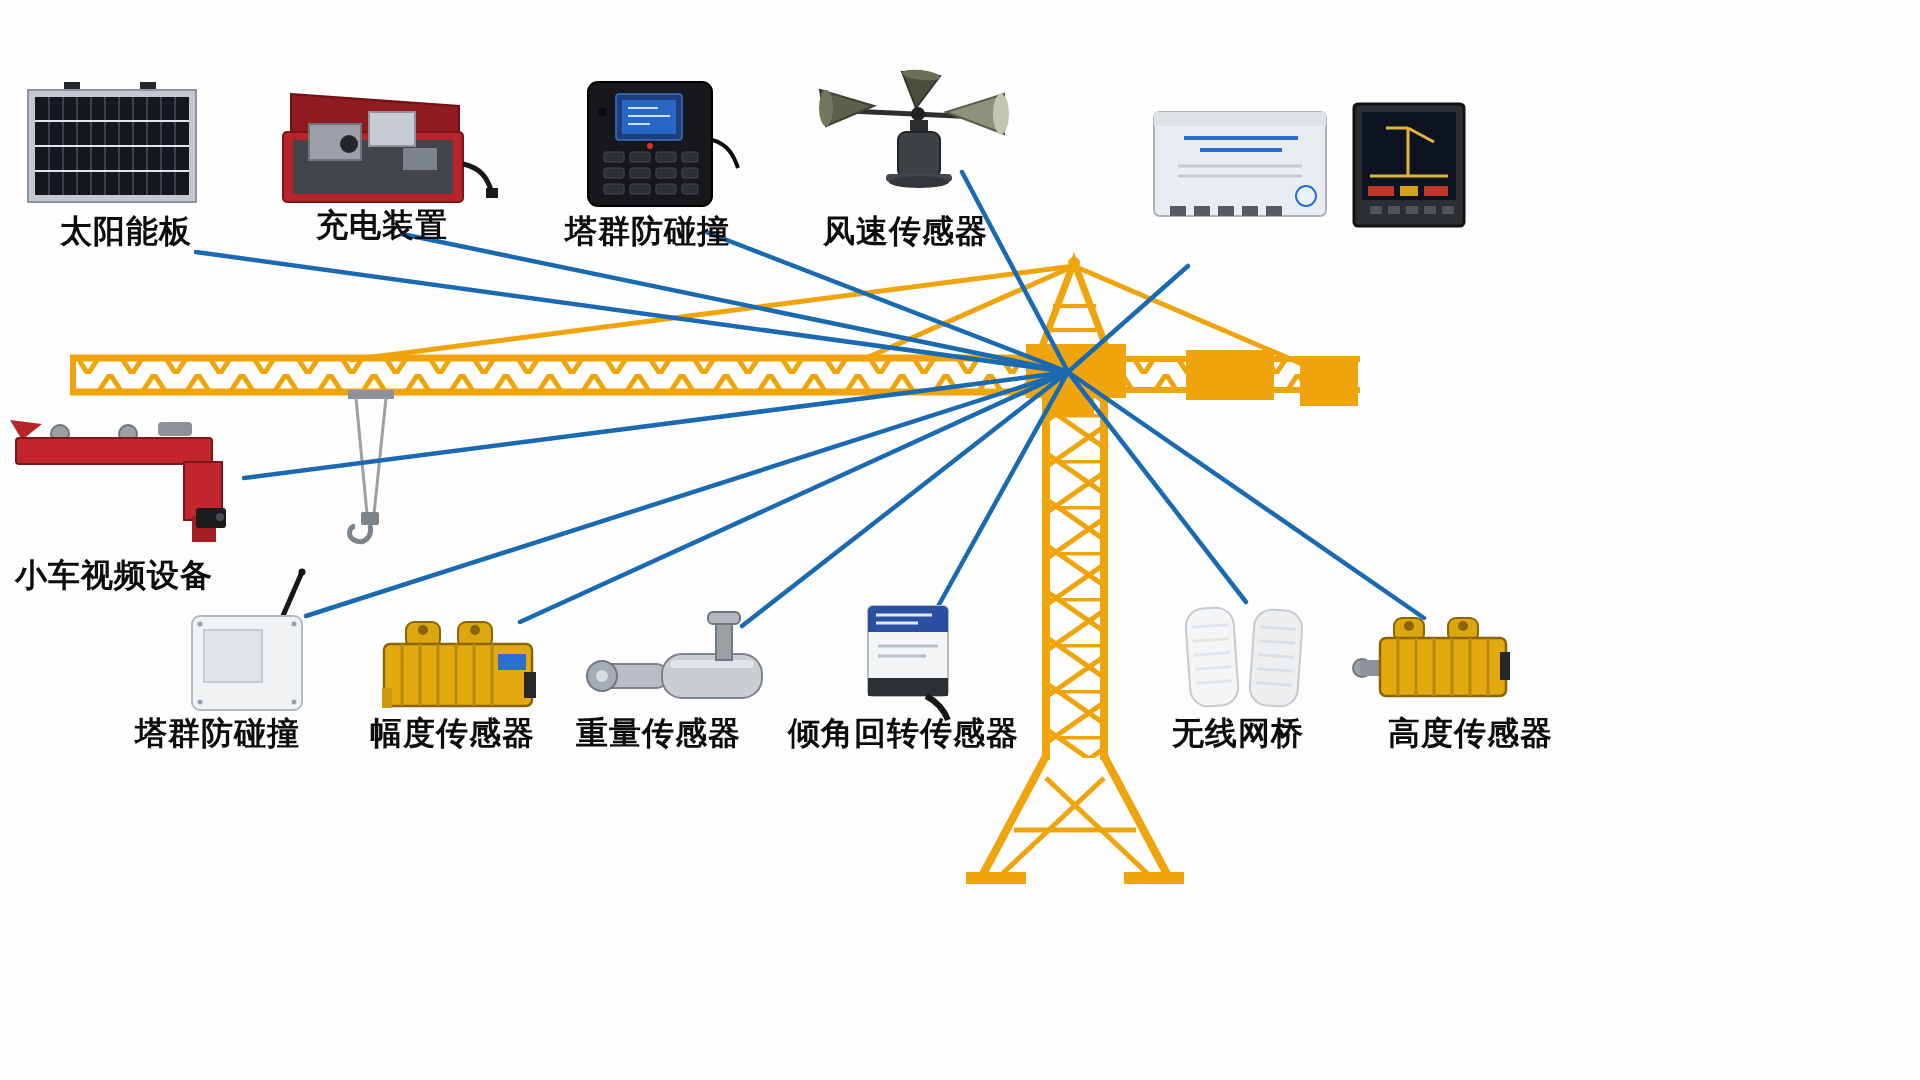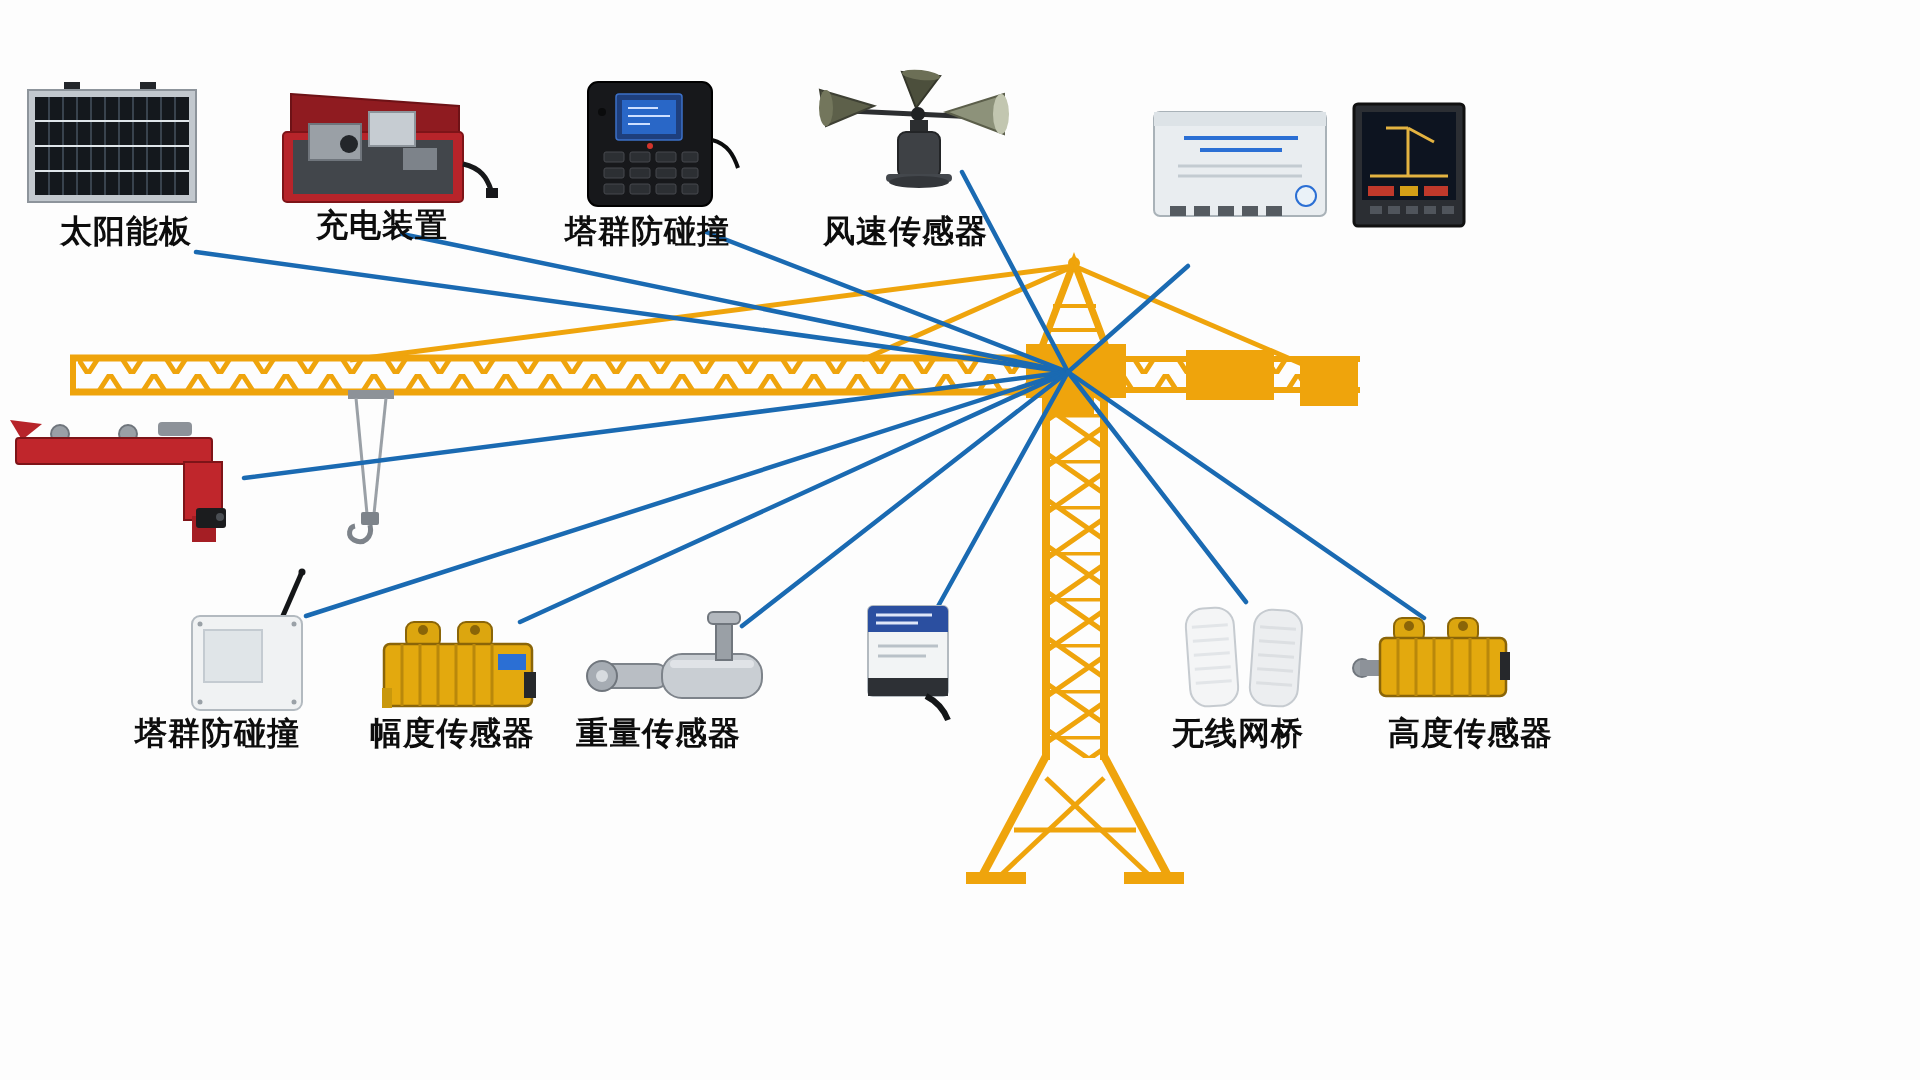--- a/index.html
+++ b/index.html
@@ -254,19 +254,21 @@
       <rect x="28" y="32" width="126" height="58" rx="6" fill="#e3a90e" stroke="#8a6508" stroke-width="2.5"></rect>
       <path d="M46 32 V90 M64 32 V90 M82 32 V90 M100 32 V90 M118 32 V90 M136 32 V90" stroke="#b9880b" stroke-width="3"></path>
       <rect x="148" y="46" width="10" height="28" fill="#26282b"></rect>
     </g>
   </svg>
 
   <div class="node-label" style="left:60px;top:210px;">太阳能板</div>
   <div class="node-label" style="left:308px;top:204px;margin-left:8px;">充电装置</div>
   <div class="node-label" style="left:565px;top:210px;">塔群防碰撞</div>
   <div class="node-label" style="left:823px;top:210px;">风速传感器</div>
+  <div class="node-label" style="left:15px;top:554px;">小车视频设备</div>
   <div class="node-label" style="left:135px;top:712px;">塔群防碰撞</div>
   <div class="node-label" style="left:358px;top:712px;margin-left:12px;">幅度传感器</div>
   <div class="node-label" style="left:576px;top:712px;">重量传感器</div>
+  <div class="node-label" style="left:788px;top:712px;">倾角回转传感器</div>
   <div class="node-label" style="left:1172px;top:712px;">无线网桥</div>
   <div class="node-label" style="left:1352px;top:712px;margin-left:36px;">高度传感器</div>
 
 </div>
 
 </body></html>

